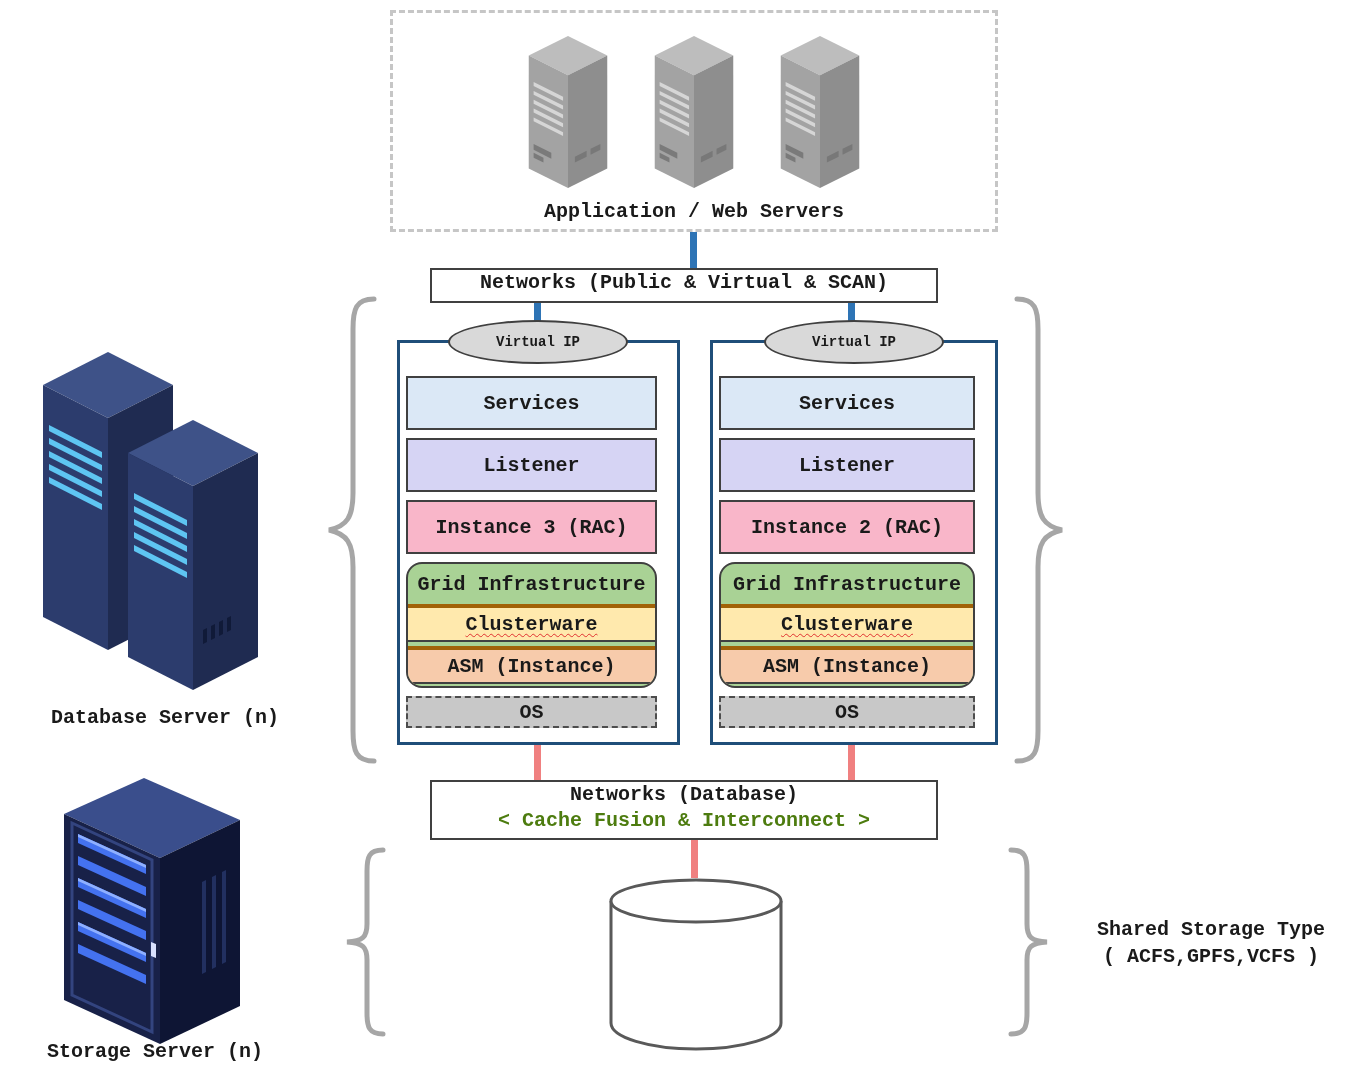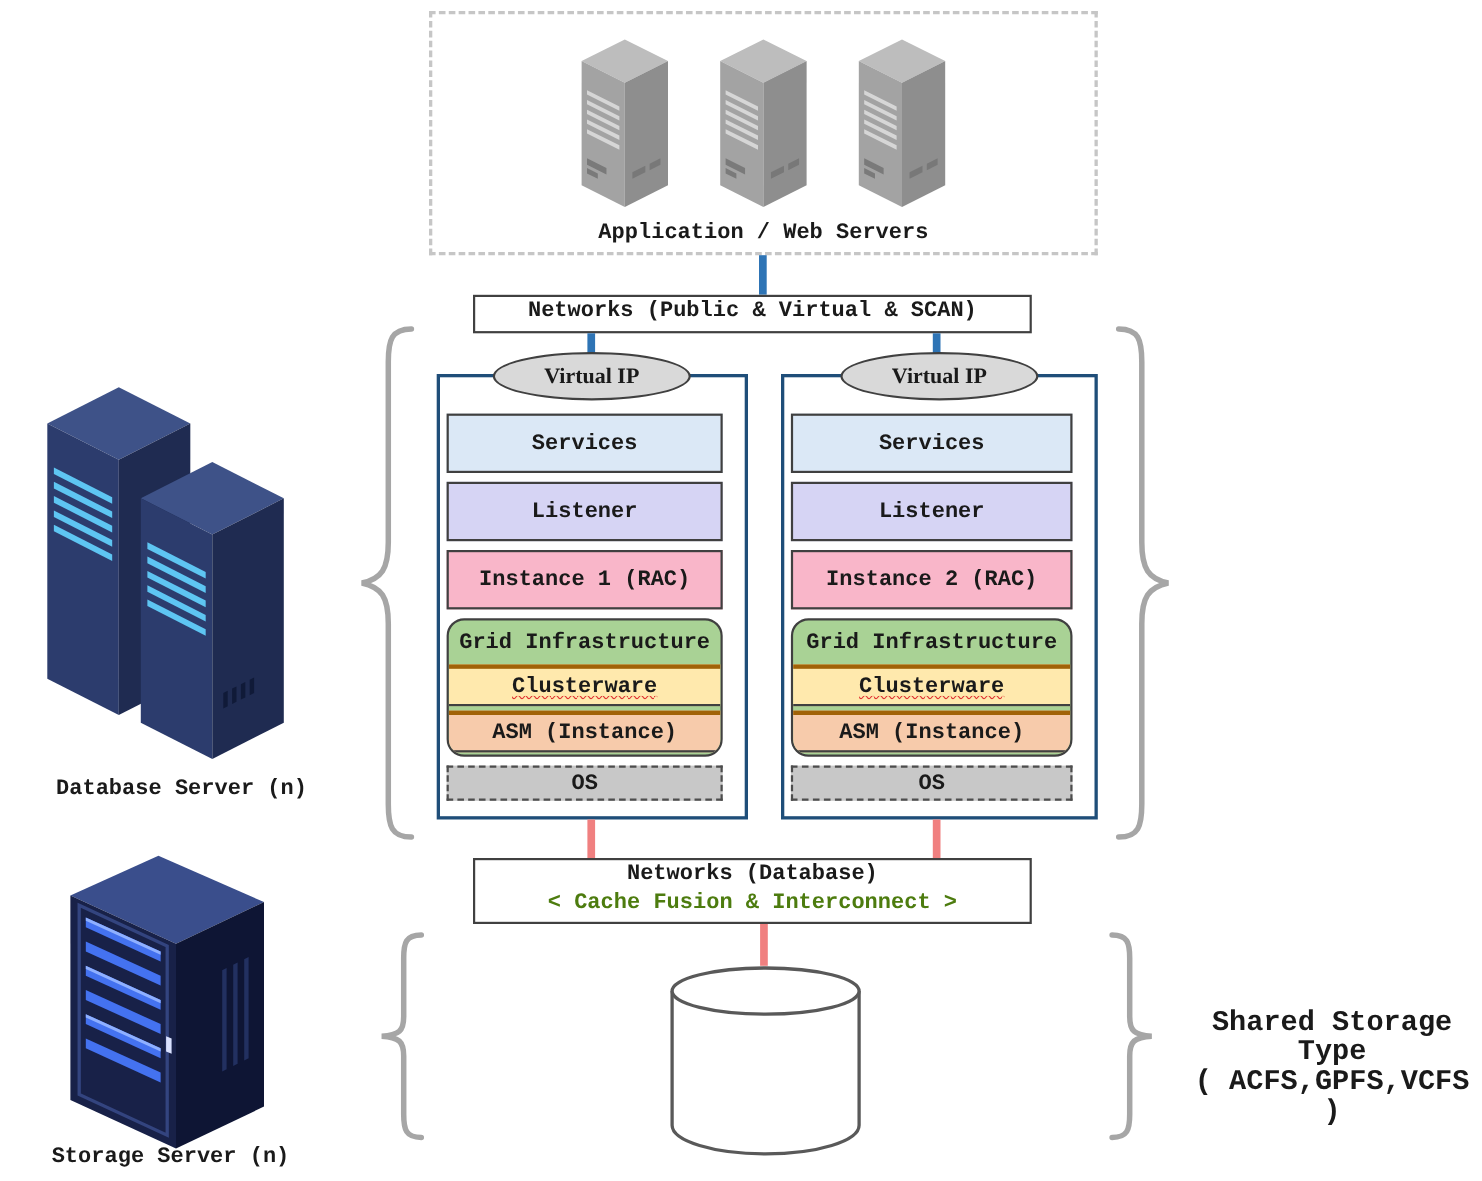--- a/index.html
+++ b/index.html
@@ -83,41 +83,40 @@
     text-underline-offset: 3px;
   }
   .os {
     background: #c8c8c8; border: 2px dashed #4d4d4d; height: 32px;
   }
 
   .vip {
     position: absolute; width: 180px; height: 44px;
     background: #d9d9d9; border: 2px solid #404040; border-radius: 50%;
     box-sizing: border-box; display: flex; align-items: center; justify-content: center;
-    font-size: 20px;
-    font-family: Liberation Serif, serif;
+    font-size: 14px;
   }
 
   .brace { position: absolute; }
   .brace.flip { transform: scaleX(-1); }
 
   .side-label { position: absolute; text-align: center; font-size: 20px; }
 
   .illus { position: absolute; }
 
   .cyl-wrap { position: absolute; left: 608px; top: 877px; width: 176px; height: 176px; }
   .cyl-text {
     position: absolute; left: 608px; top: 934px; width: 176px;
     text-align: center; font-size: 20px; line-height: 25px;
   }
   .cyl-text .red { color: #d91a1a; }
 
   .storage-type {
     position: absolute; left: 1080px; top: 916px; width: 262px;
-    text-align: center; font-size: 26px; line-height: 27px;
+    text-align: center; font-size: 20px; line-height: 27px;
   }
 </style>
 </head>
 <body>
 
 <div class="stage">
 
   <div class="app-box">
     <div class="app-row">
       <svg class="app-server" viewBox="0 0 110 165">
@@ -196,21 +195,21 @@
   <svg class="brace" style="left:323px; top:294px; width:56px; height:472px;" viewBox="0 0 56 472">
     <path d="M 51,5 C 33,5 30,15 30,35 L 30,199 C 30,223 24,232 6,236 C 24,240 30,249 30,273 L 30,437 C 30,457 33,467 51,467" fill="none" stroke="#a6a6a6" stroke-width="5" stroke-linecap="round"></path>
   </svg>
   <svg class="brace flip" style="left:1012px; top:294px; width:56px; height:472px;" viewBox="0 0 56 472">
     <path d="M 51,5 C 33,5 30,15 30,35 L 30,199 C 30,223 24,232 6,236 C 24,240 30,249 30,273 L 30,437 C 30,457 33,467 51,467" fill="none" stroke="#a6a6a6" stroke-width="5" stroke-linecap="round"></path>
   </svg>
 
   <div class="node" style="left:397px; top:340px; width:283px; height:405px;">
     <div class="cell services">Services</div>
     <div class="cell listener">Listener</div>
-    <div class="cell instance">Instance 1 (RAC)</div>
+    <div class="cell instance">Instance 3 (RAC)</div>
     <div class="grid-box">
       <div class="grid-title">Grid Infrastructure</div>
       <div class="strip clusterware">
           <span class="squiggle">Clusterware</span>
         </div>
       <div class="grid-gap"></div>
       <div class="strip asm">ASM (Instance)</div>
     </div>
     <div class="cell os">OS</div>
   </div>

